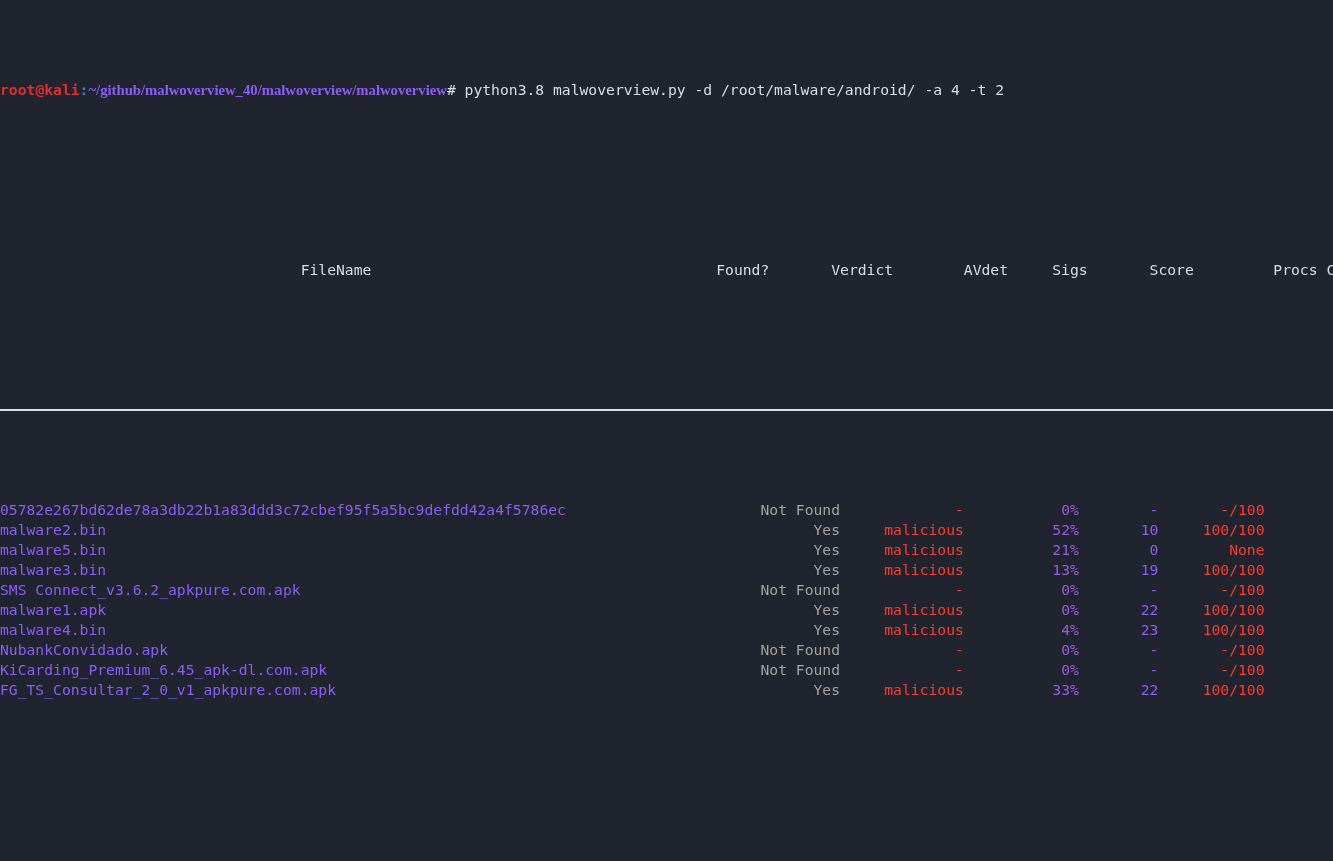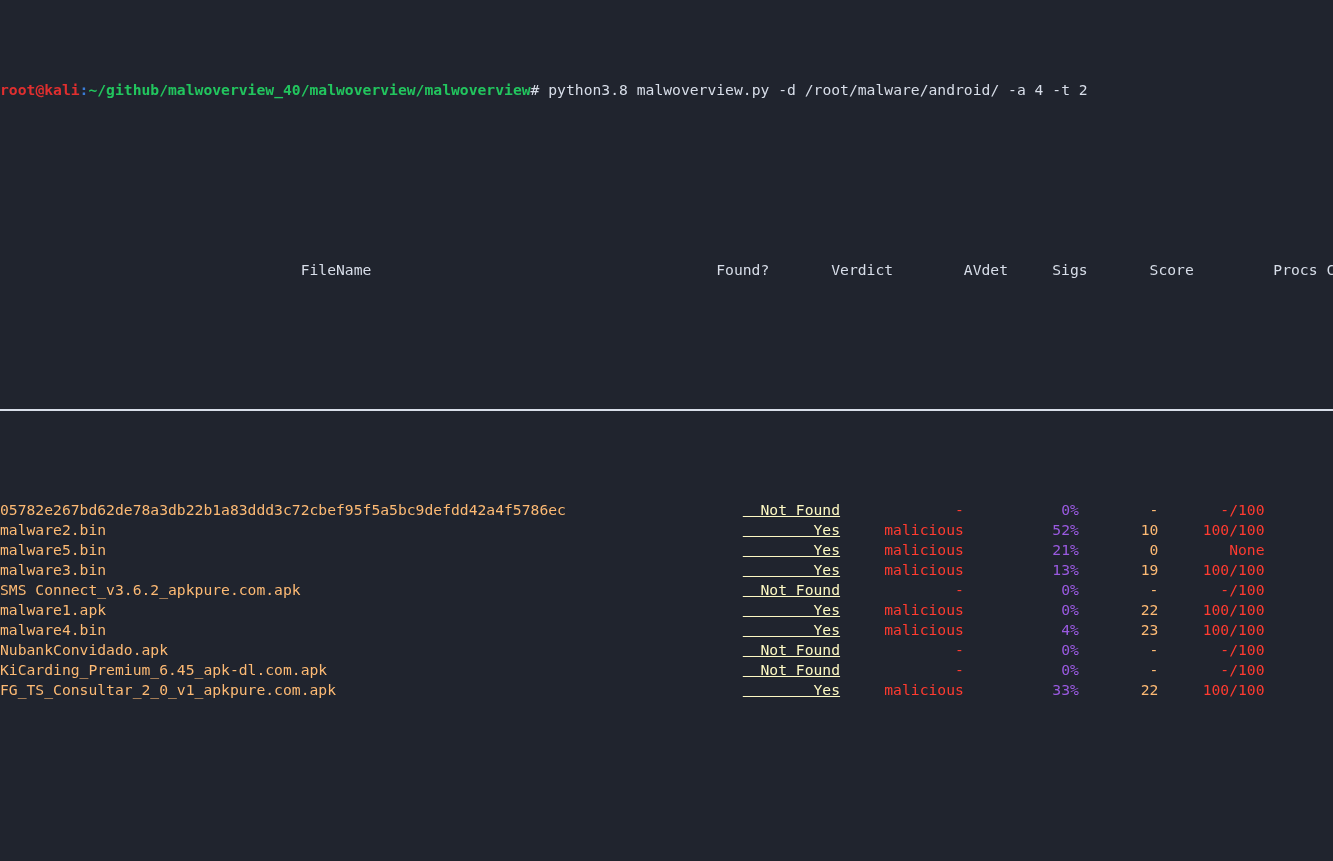--- a/index.html
+++ b/index.html
@@ -20,23 +20,23 @@
   .term {
     padding: 0;
     white-space: pre;
   }
   .line { height: 20px; white-space: pre; }
   .blank { height: 20px; }
 
   
   .c-red     { color: #e02f2f; }
   .c-redb    { color: #ff3b30; }
-  .c-blue    { color: #22c55e; }
-  .c-cyan2   { color: #fef9c3; text-decoration: underline; }
-  .c-orange  { color: #fdba74; }
+  .c-blue    { color: #8b5cf6; font-family: Liberation Serif, serif; }
+  .c-cyan2   { color: #a3a3a3; }
+  .c-orange  { color: #8b5cf6; }
   .c-purple  { color: #9a5ae0; }
   .c-green   { color: #3fae93; }
   .c-white   { color: #d8dee9; }
   .c-lblue   { color: #3a7bd5; }
 
   .bold { font-weight: bold; }
 
   
   .rule {
     height: 20px;

